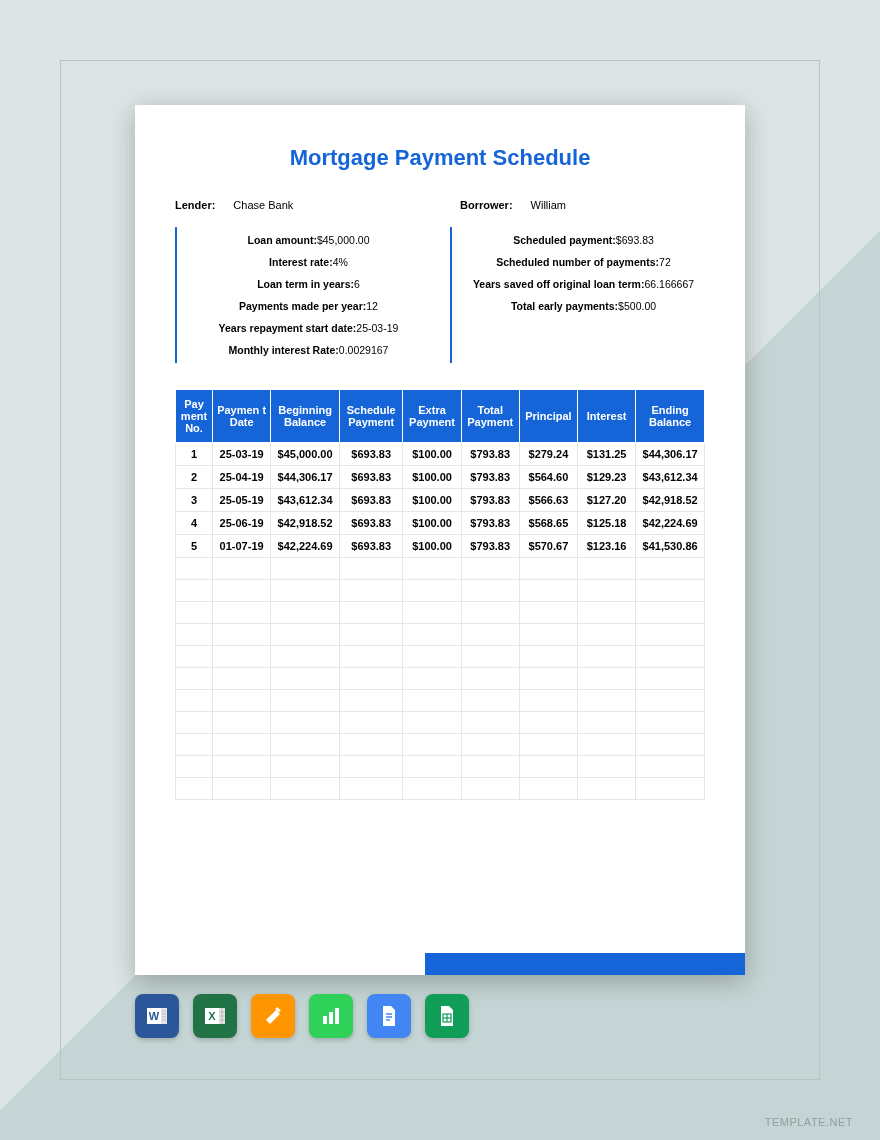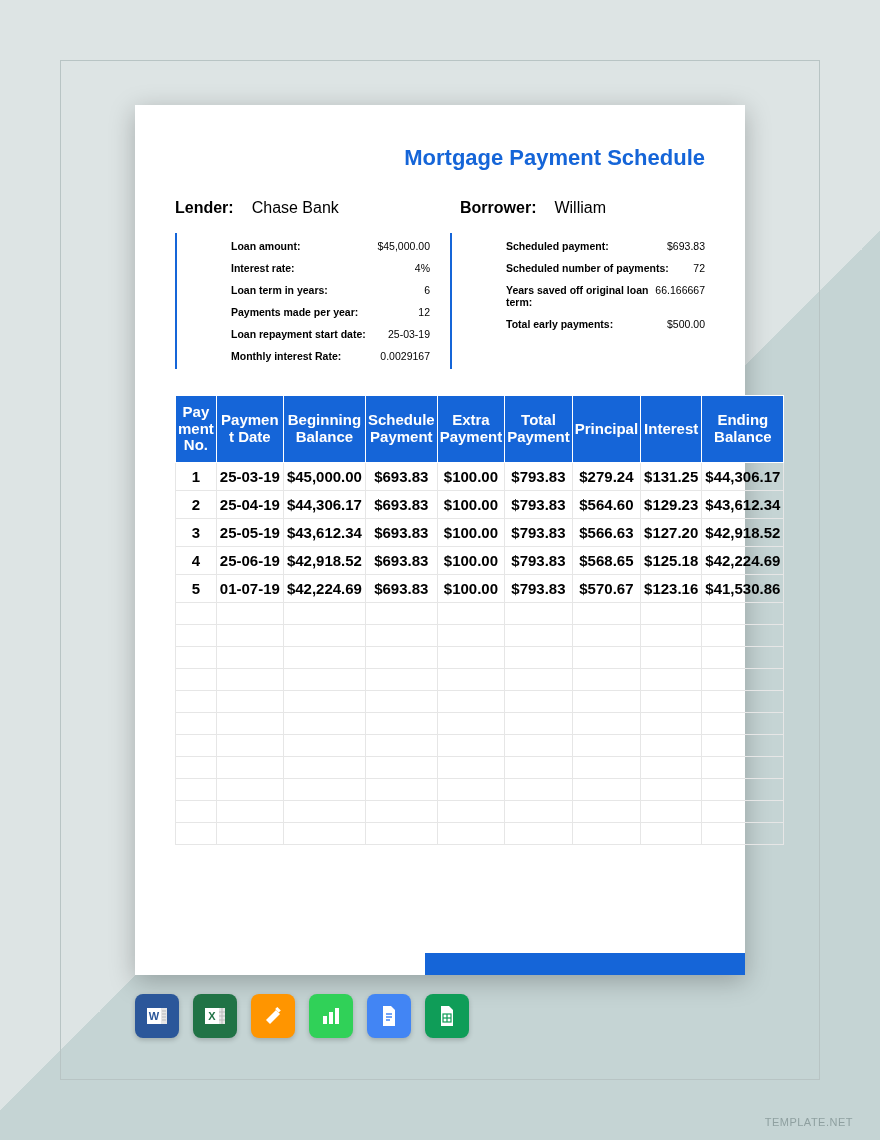--- a/index.html
+++ b/index.html
@@ -14,37 +14,37 @@
     border: 1px solid #b8c4c4;
   }
   .page {
     position: absolute; left: 135px; top: 105px;
     width: 610px; height: 870px;
     background: #fff;
     box-shadow: 0 6px 24px rgba(0,0,0,0.25);
   }
   .inner { padding: 40px 40px 0 40px; }
   .title {
-    text-align: right; color: #1565d8;
+    text-align: center; color: #1565d8;
     font-size: 22px; font-weight: bold; margin-bottom: 28px;
   }
-  .parties { display: flex; gap: 40px; font-size: 16px; margin-bottom: 16px; }
+  .parties { display: flex; gap: 40px; font-size: 11px; margin-bottom: 16px; }
   .party { display: flex; gap: 18px; flex: 1; }
   .party .lab { font-weight: bold; }
   .info { display: flex; gap: 20px; margin-bottom: 26px; }
   .info-col {
     flex: 1; border-left: 2px solid #1565d8;
     padding: 2px 0 2px 10px;
   }
   .info-row {
-    display: flex; justify-content: space-between;
-    font-size: 10.5px; padding: 5px 0; margin-left: 44px;
+    display: flex; justify-content: center;
+    font-size: 10.5px; padding: 5px 0;
   }
   .info-row .k { font-weight: bold; }
-  .tbl { width: 100%; border-collapse: collapse; font-size: 15px; }
+  .tbl { width: 100%; border-collapse: collapse; font-size: 11px; }
   .tbl th {
     background: #1565d8; color: #fff; font-weight: bold;
     padding: 8px 2px; border: 1px solid #fff; text-align: center;
     vertical-align: middle; line-height: 1.1;
   }
   .tbl td {
     border: 1px solid #e6e6e6; padding: 5px 3px;
     text-align: center; height: 22px; white-space: nowrap;
   }
   .tbl tbody tr.data td { font-weight: bold; }
@@ -100,21 +100,21 @@
           </div>
           <div class="info-row">
             <span class="k">Loan term in years:</span>
             <span>6</span>
           </div>
           <div class="info-row">
             <span class="k">Payments made per year:</span>
             <span>12</span>
           </div>
           <div class="info-row">
-            <span class="k">Loan repayment start date:</span>
+            <span class="k">Years repayment start date:</span>
             <span>25-03-19</span>
           </div>
           <div class="info-row">
             <span class="k">Monthly interest Rate:</span>
             <span>0.0029167</span>
           </div>
         </div>
       <div class="info-col" id="info-right">
           <div class="info-row">
             <span class="k">Scheduled payment:</span>

